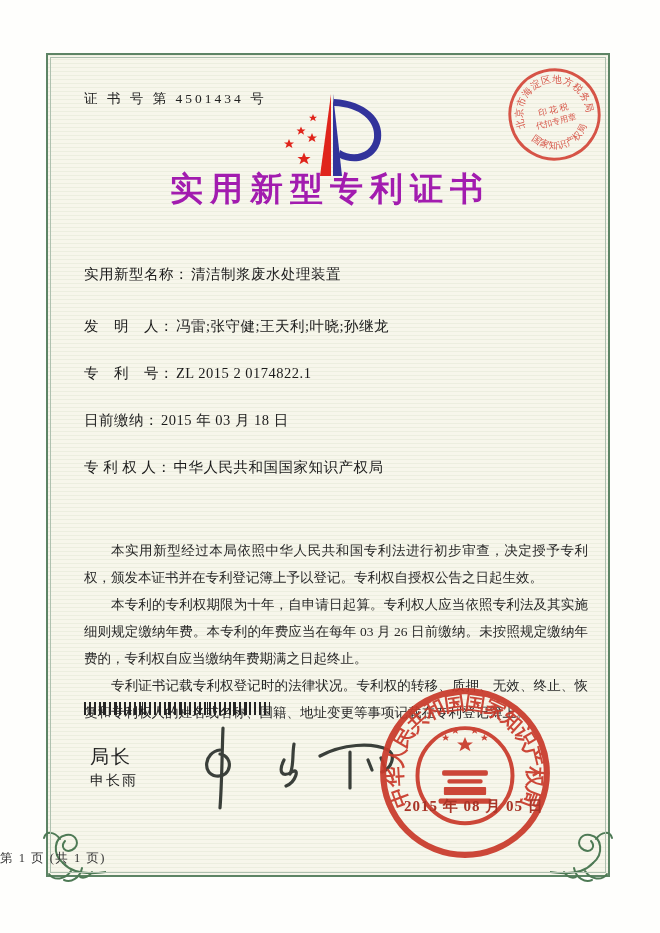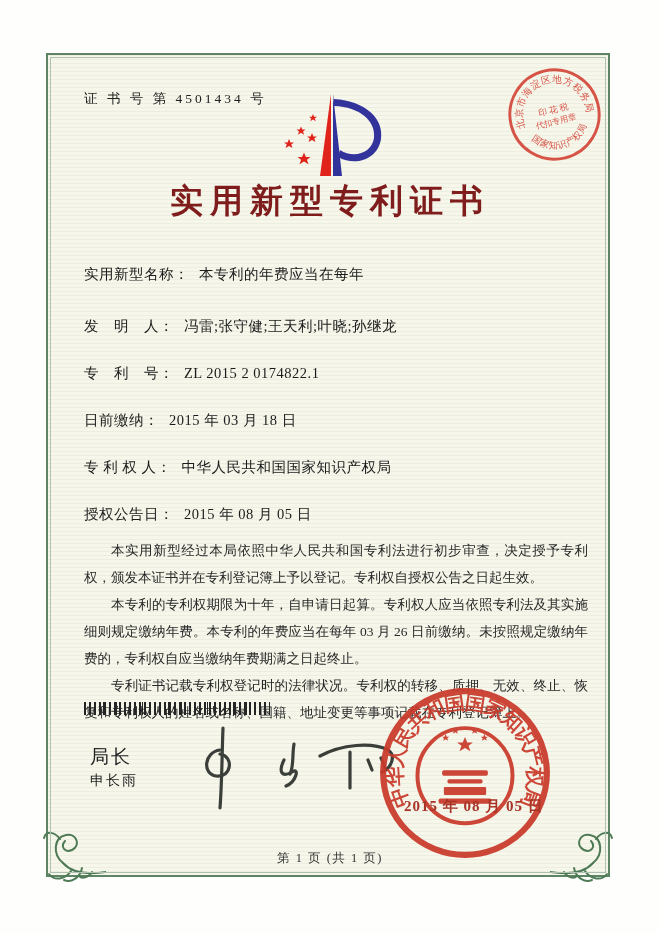--- a/index.html
+++ b/index.html
@@ -32,33 +32,33 @@
     font-size:13.5px;letter-spacing:3px;color:#222;
   }
   .logo{position:absolute;left:274px;top:91px;width:120px;height:88px;}
 
   .tax-seal{
     position:absolute;left:506px;top:66px;width:97px;height:97px;
     transform:rotate(-14deg);opacity:.92;
   }
 
   .title{
-    position:absolute;left:0;right:0;top:179px;margin:0;
+    position:absolute;left:0;right:0;top:167px;margin:0;
     text-align:center;font-size:33px;font-weight:bold;
-    letter-spacing:7px;color:#7f1d1d;
+    letter-spacing:7px;color:#a21caf;
   }
 
   .field-row{position:absolute;left:84px;font-size:14.5px;color:#1b1b1b;letter-spacing:.5px;white-space:nowrap;}
   .row-0{top:265px;}
   .row-1{top:317px;}
   .row-2{top:364px;}
   .row-3{top:411px;}
   .row-4{top:458px;}
   .row-5{top:505px;}
-  .field-label{margin-right:10px;}
+  .field-label{margin-right:2px;}
 
   .paragraphs{
     position:absolute;left:84px;top:537px;width:504px;
     font-size:13.5px;line-height:27px;color:#282828;text-align:justify;
   }
   .paragraphs p{margin:0;text-indent:2em;}
 
   .barcode{
     position:absolute;left:84px;top:702px;width:186px;height:13px;
     background-image:
@@ -71,21 +71,21 @@
   .signature{position:absolute;left:182px;top:722px;width:222px;height:90px;}
 
   .authority-seal{position:absolute;left:377px;top:685px;width:176px;height:176px;opacity:.93;z-index:3;}
   .issue-date{
     position:absolute;left:404px;top:797px;z-index:5;
     font-size:15px;font-weight:bold;color:#a83427;letter-spacing:1px;white-space:nowrap;
   }
 
   .page-footer{
     position:absolute;left:0;right:0;top:850px;
-    text-align:center;font-size:12.5px;letter-spacing:1.5px;color:#333;
+    text-align:left;font-size:12.5px;letter-spacing:1.5px;color:#333;
   }
 </style>
 </head>
 <body>
 
 <div class="page">
 
   <div class="frame">
     <svg class="flourish left" viewBox="0 0 66 58">
       <g fill="none" stroke="#4e7a55" stroke-width="2" stroke-linecap="round">
@@ -137,36 +137,33 @@
     <text font-size="9.5" fill="#d4473a" text-anchor="middle">
       <textPath href="#taxArcBot" startOffset="50%" textLength="69">国家知识产权局</textPath>
     </text>
     <text x="50" y="48" text-anchor="middle" font-size="9" fill="#d4473a">印 花 税</text>
     <text x="50" y="60" text-anchor="middle" font-size="8.5" fill="#d4473a">代扣专用章</text>
   </svg>
 
   <h1 class="title">实用新型专利证书</h1>
 
   <div class="field-row row-0">
-    <span class="field-label">实用新型名称：</span><span class="field-value">本专利的年费应当在每年</span>
+    <span class="field-label">实用新型名称：</span><span class="field-value">清洁制浆废水处理装置</span>
   </div>
   <div class="field-row row-1">
     <span class="field-label">发　明　人：</span><span class="field-value">冯雷;张守健;王天利;叶晓;孙继龙</span>
   </div>
   <div class="field-row row-2">
     <span class="field-label">专　利　号：</span><span class="field-value">ZL 2015 2 0174822.1</span>
   </div>
   <div class="field-row row-3">
     <span class="field-label">日前缴纳：</span><span class="field-value">2015 年 03 月 18 日</span>
   </div>
   <div class="field-row row-4">
     <span class="field-label">专 利 权 人：</span><span class="field-value">中华人民共和国国家知识产权局</span>
-  </div>
-  <div class="field-row row-5">
-    <span class="field-label">授权公告日：</span><span class="field-value">2015 年 08 月 05 日</span>
   </div>
 
   <div class="paragraphs">
     <p>本实用新型经过本局依照中华人民共和国专利法进行初步审查，决定授予专利权，颁发本证书并在专利登记簿上予以登记。专利权自授权公告之日起生效。</p>
     <p>本专利的专利权期限为十年，自申请日起算。专利权人应当依照专利法及其实施细则规定缴纳年费。本专利的年费应当在每年 03 月 26 日前缴纳。未按照规定缴纳年费的，专利权自应当缴纳年费期满之日起终止。</p>
     <p>专利证书记载专利权登记时的法律状况。专利权的转移、质押、无效、终止、恢复和专利权人的姓名或名称、国籍、地址变更等事项记载在专利登记簿上。</p>
   </div>
 
   <div class="barcode"></div>
 

